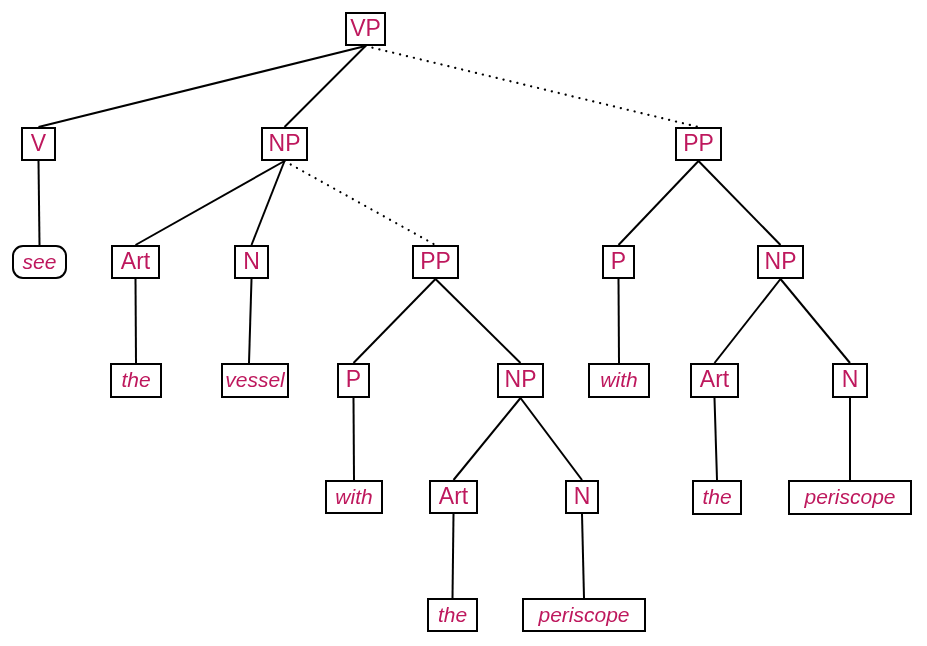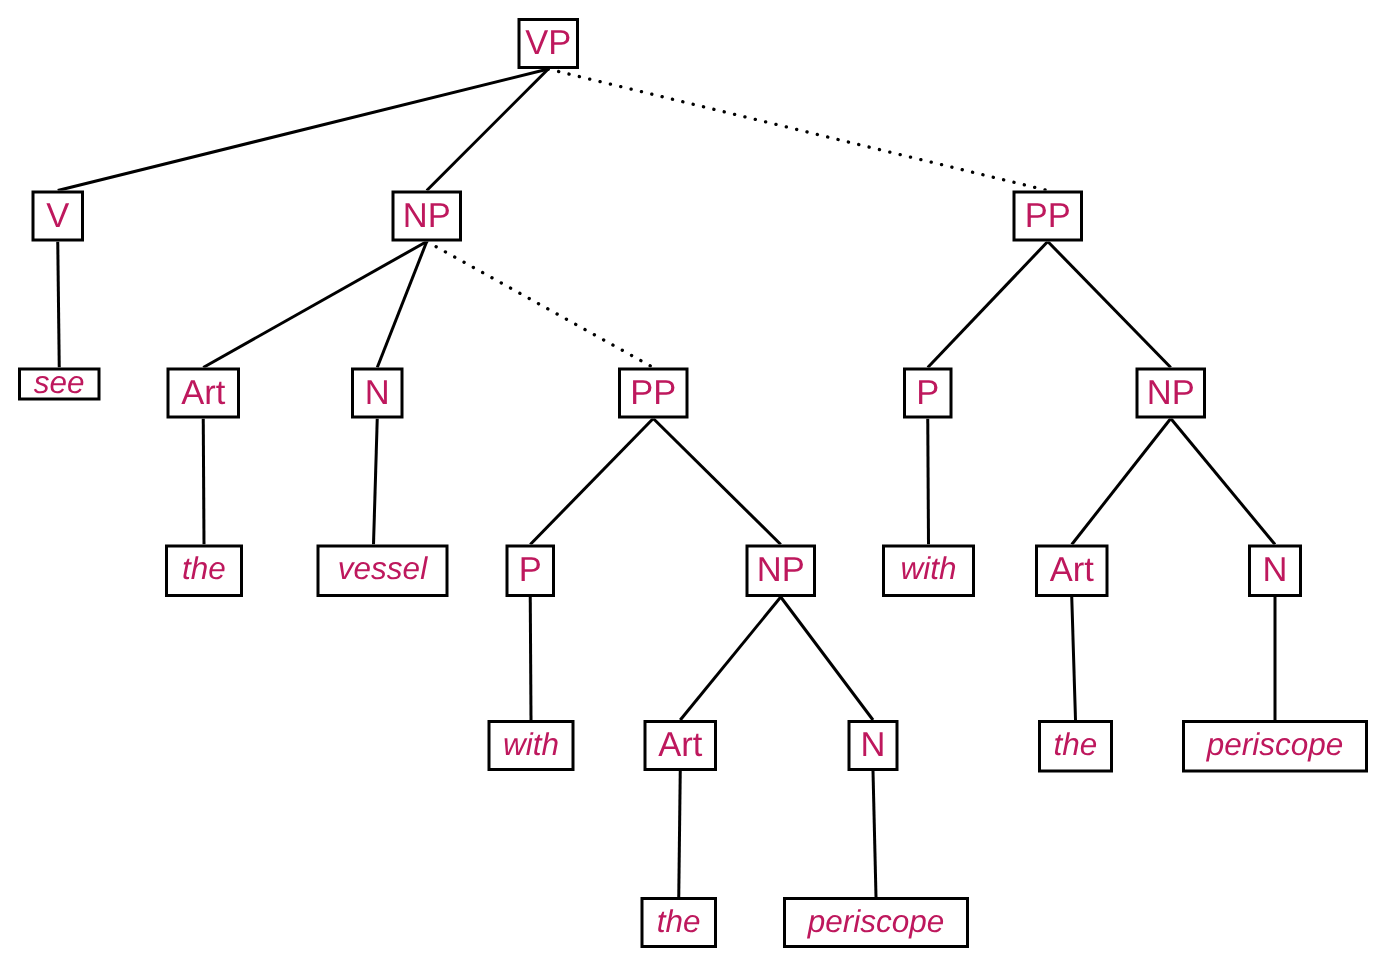--- a/index.html
+++ b/index.html
@@ -88,42 +88,42 @@
     </div>
     <div class="node cat" style="left: 21px; top: 127px; width: 35px; height: 34px;">
       <span class="node-label">V</span>
     </div>
     <div class="node cat" style="left: 261px; top: 127px; width: 47px; height: 34px;">
       <span class="node-label">NP</span>
     </div>
     <div class="node cat" style="left: 675px; top: 127px; width: 47px; height: 34px;">
       <span class="node-label">PP</span>
     </div>
-    <div class="node leaf" style="left: 12px; top: 245px; width: 55px; height: 22px;">
+    <div class="node leaf" style="left: 12px; top: 245px; width: 55px; height: 34px; border-radius: 11px;">
       <span class="node-label">see</span>
     </div>
     <div class="node cat" style="left: 111px; top: 245px; width: 49px; height: 34px;">
       <span class="node-label">Art</span>
     </div>
     <div class="node cat" style="left: 234px; top: 245px; width: 35px; height: 34px;">
       <span class="node-label">N</span>
     </div>
     <div class="node cat" style="left: 412px; top: 245px; width: 47px; height: 34px;">
       <span class="node-label">PP</span>
     </div>
     <div class="node cat" style="left: 602px; top: 245px; width: 33px; height: 34px;">
       <span class="node-label">P</span>
     </div>
     <div class="node cat" style="left: 757px; top: 245px; width: 47px; height: 34px;">
       <span class="node-label">NP</span>
     </div>
     <div class="node leaf" style="left: 110px; top: 363px; width: 52px; height: 35px;">
       <span class="node-label">the</span>
     </div>
-    <div class="node leaf" style="left: 211px; top: 363px; width: 88px; height: 35px;">
+    <div class="node leaf" style="left: 221px; top: 363px; width: 68px; height: 35px;">
       <span class="node-label">vessel</span>
     </div>
     <div class="node cat" style="left: 337px; top: 363px; width: 33px; height: 35px;">
       <span class="node-label">P</span>
     </div>
     <div class="node cat" style="left: 497px; top: 363px; width: 47px; height: 35px;">
       <span class="node-label">NP</span>
     </div>
     <div class="node leaf" style="left: 588px; top: 363px; width: 62px; height: 35px;">
       <span class="node-label">with</span>

